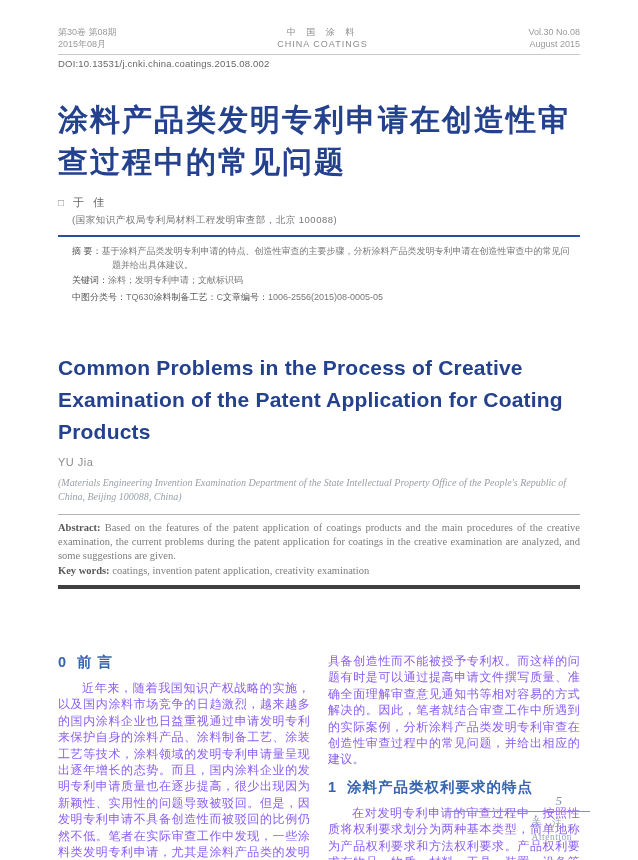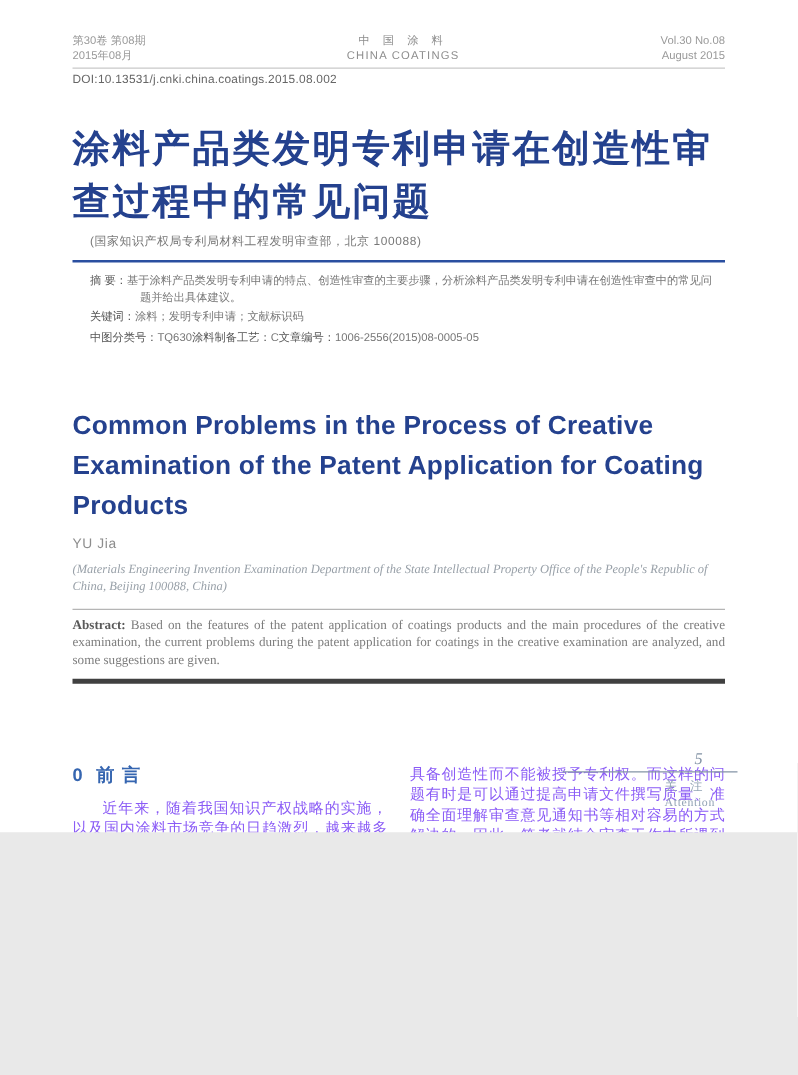--- a/index.html
+++ b/index.html
@@ -1,19 +1,19 @@
 <!DOCTYPE html>
 <html><head>
 <meta charset="utf-8">
 <style>
   * { margin: 0; padding: 0; box-sizing: border-box; }
   html, body { background: #e9e9e9; }
   .page {
     position: relative;
-    width: 638px; height: 666px;
+    width: 638px; height: 860px;
     margin: 0 auto;
     background: #ffffff;
     font-family: "Liberation Sans", sans-serif;
     color: #444;
     overflow: hidden;
   }
   .content { padding: 26px 58px 0 58px; }
 
   
   .jheader {
@@ -141,20 +141,24 @@
       </div>
       <div class="col-r">
         <div>Vol.30 No.08</div>
         <div>August 2015</div>
       </div>
     </div>
     <div class="doi-line">DOI:10.13531/j.cnki.china.coatings.2015.08.002</div>
 
     <h1 class="cn-title">涂料产品类发明专利申请在创造性审查过程中的常见问题</h1>
 
+    <div class="author-line">
+      <span class="marker">□</span>
+      <span class="name">于 佳</span>
+    </div>
     <div class="affil-cn">(国家知识产权局专利局材料工程发明审查部，北京  100088)</div>
 
     <div class="abs-cn">
       <p class="hang">
         <span class="lbl">摘  要：</span><span>基于涂料产品类发明专利申请的特点、创造性审查的主要步骤，分析涂料产品类发明专利申请在创造性审查中的常见问题并给出具体建议。</span>
       </p>
       <p class="kw-line">
         <span class="lbl">关键词：</span><span>涂料；发明专利申请；文献标识码</span>
       </p>
       <div class="meta-row">
@@ -165,20 +169,23 @@
     </div>
 
     <h2 class="en-title">Common Problems in the Process of Creative Examination of the Patent Application for Coating Products</h2>
     <div class="author-en">YU Jia</div>
     <div class="affil-en">(Materials Engineering Invention Examination Department of the State Intellectual Property Office of the People's Republic of China, Beijing 100088, China)</div>
 
     <div class="abs-en">
       <div>
         <span class="blbl">Abstract:</span><span> Based on the features of the patent application of coatings products and the main procedures of the creative examination, the current problems during the patent application for coatings in the creative examination are analyzed, and some suggestions are given.</span>
       </div>
+      <div class="kwrow">
+        <span class="blbl">Key words:</span><span> coatings, invention patent application, creativity examination</span>
+      </div>
     </div>
 
     <div class="body-cols">
       <div class="bcol">
         <div class="sec-heading">
           <span class="num">0</span><span>前  言</span>
         </div>
         <p class="bpara indent">近年来，随着我国知识产权战略的实施，以及国内涂料市场竞争的日趋激烈，越来越多的国内涂料企业也日益重视通过申请发明专利来保护自身的涂料产品、涂料制备工艺、涂装工艺等技术，涂料领域的发明专利申请量呈现出逐年增长的态势。而且，国内涂料企业的发明专利申请质量也在逐步提高，很少出现因为新颖性、实用性的问题导致被驳回。但是，因发明专利申请不具备创造性而被驳回的比例仍然不低。笔者在实际审查工作中发现，一些涂料类发明专利申请，尤其是涂料产品类的发明专利申请文件因撰写方面的缺陷、对审查意见通知书中的具体意见理解不准确等问题，导致发明专利申请因不</p>
       </div>
       <div class="bcol">

